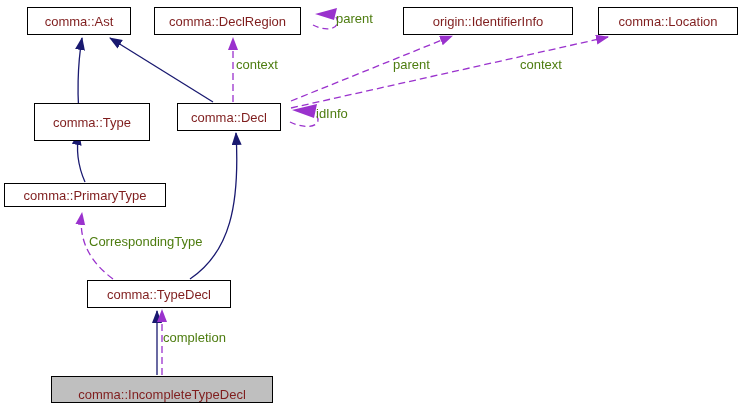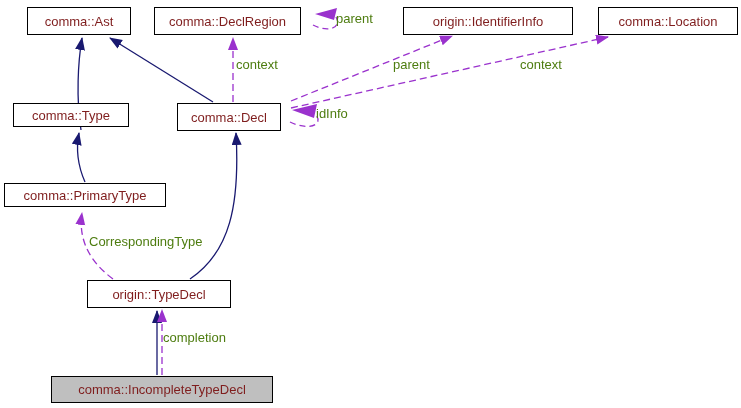--- a/index.html
+++ b/index.html
@@ -7,21 +7,21 @@
     width:741px;height:408px;position:relative;background:#ffffff;
     font-family:"Liberation Sans",sans-serif;overflow:hidden;
   }
   #edges{position:absolute;left:0;top:0;width:741px;height:408px;}
   .node{
     position:absolute;box-sizing:border-box;
     border:1px solid #000000;background:#ffffff;
     display:flex;align-items:center;justify-content:center;
     font-size:13px;color:#7f1d1d;white-space:nowrap;cursor:pointer;
   }
-  .node.highlighted{background:#bfbfbf;cursor:default;}
+  .node.highlighted{background:#bfbfbf;cursor:default;align-items:flex-end;}
   .edge-label{
     position:absolute;font-size:13px;color:#4d7c0f;white-space:nowrap;
   }
 </style>
 </head>
 <body>
 
 <svg id="edges" width="741" height="408" viewBox="0 0 741 408" xmlns="http://www.w3.org/2000/svg">
   <defs>
     <marker id="arrow-navy" markerUnits="userSpaceOnUse" markerWidth="14" markerHeight="11" refX="12" refY="5" orient="auto">
@@ -54,31 +54,31 @@
 </div>
 <div class="node" style="left:154px;top:7px;width:147px;height:28px">
   <span>comma::DeclRegion</span>
 </div>
 <div class="node" style="left:403px;top:7px;width:170px;height:28px">
   <span>origin::IdentifierInfo</span>
 </div>
 <div class="node" style="left:598px;top:7px;width:140px;height:28px">
   <span>comma::Location</span>
 </div>
-<div class="node" style="left:13px;top:103px;width:116px;height:24px">
+<div class="node" style="left:34px;top:103px;width:116px;height:38px">
   <span>comma::Type</span>
 </div>
 <div class="node" style="left:177px;top:103px;width:104px;height:28px">
   <span>comma::Decl</span>
 </div>
 <div class="node" style="left:4px;top:183px;width:162px;height:24px">
   <span>comma::PrimaryType</span>
 </div>
 <div class="node" style="left:87px;top:280px;width:144px;height:28px">
-  <span>origin::TypeDecl</span>
+  <span>comma::TypeDecl</span>
 </div>
 <div class="node highlighted" style="left:51px;top:376px;width:222px;height:27px">
   <span>comma::IncompleteTypeDecl</span>
 </div>
 
 <span class="edge-label" style="left:336px;top:11px">parent</span>
 <span class="edge-label" style="left:236px;top:57px">context</span>
 <span class="edge-label" style="left:393px;top:57px">parent</span>
 <span class="edge-label" style="left:520px;top:57px">context</span>
 <span class="edge-label" style="left:316px;top:106px">idInfo</span>

